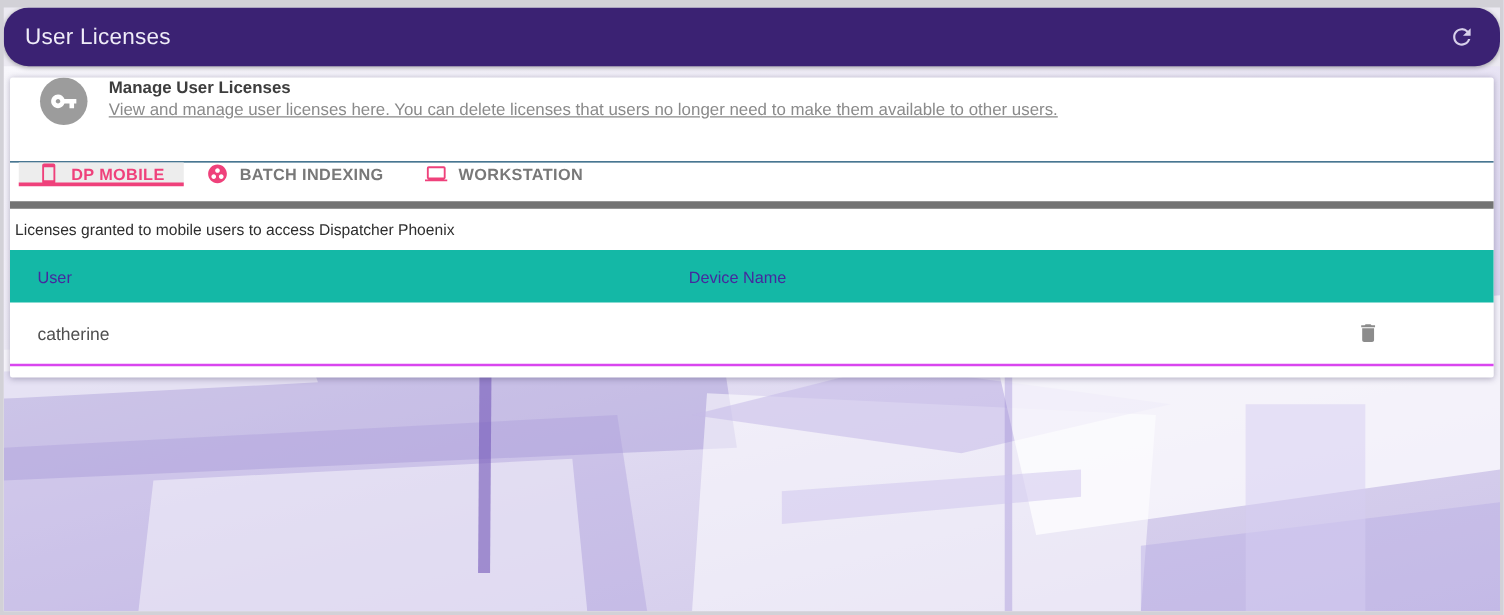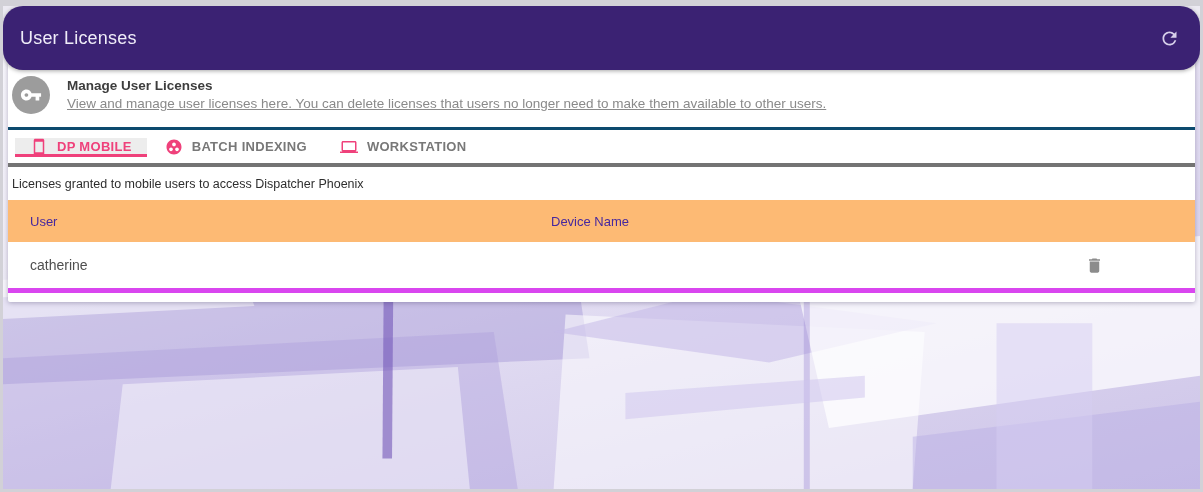--- a/index.html
+++ b/index.html
@@ -10,21 +10,21 @@
     position: relative;
     width: 1203px; height: 492px;
     border: 3px solid #d2d1d7;
     border-top-width: 6px;
     background: #eceaf2;
     overflow: hidden;
   }
 
   
   .appbar {
-    position: absolute; top: 0; left: 0; right: 0; height: 64px;
+    position: absolute; top: 0; left: 0; right: 0; height: 47px;
     background: #3b2273;
     display: flex; align-items: center;
     padding: 0 17px;
     box-shadow: 0 1px 4px rgba(0,0,0,.35);
     z-index: 4;
     border-radius: 20px;
   }
   .appbar-title {
     color: #efecf8; font-size: 18px; font-weight: 500; letter-spacing: .2px;
   }
@@ -59,39 +59,39 @@
   .card {
     position: absolute; left: 5px; top: 56px; width: 1187px; height: 240px;
     background: #ffffff; border-radius: 2px;
     box-shadow: 0 1px 5px rgba(55,45,90,.35);
     z-index: 3;
     overflow: hidden;
   }
 
   .intro {
     height: 68px;
-    display: flex; align-items: center; gap: 17px;
-    padding: 0 4px;
-    border-bottom: 3px solid #0c4a6e;
+    display: flex; gap: 17px;
+    padding: 0 24px;
+    border-bottom: 1px solid #0c4a6e;
   }
   .key-circle {
     width: 38px; height: 38px; border-radius: 50%;
     background: #9c9c9c; flex: 0 0 auto;
     display: flex; align-items: center; justify-content: center;
   }
   .key-circle svg { width: 22px; height: 22px; fill: #ffffff; }
   .intro-title { font-size: 13.5px; font-weight: 700; color: #3d3d3d; margin-bottom: 3px; }
   .intro-desc  { font-size: 13.5px; color: #8a8a8a; text-decoration: underline; }
 
   
   .tabbar {
     height: 37px;
-    display: flex; align-items: center;
+    display: flex; align-items: flex-start;
     padding-left: 7px;
-    border-bottom: 4px solid #737373;
+    border-bottom: 6px solid #737373;
   }
   .tab {
     position: relative;
     display: flex; align-items: center; gap: 9px;
     padding: 0 15px; margin-right: 3px;
     font-size: 13px; font-weight: 700; letter-spacing: .3px;
     color: #787878; cursor: pointer; background: transparent; border: none;
     font-family: inherit;
   }
   .tab svg { width: 18px; height: 18px; fill: #ef417b; }
@@ -105,28 +105,28 @@
     height: 33px; display: flex; align-items: center;
     padding: 0 4px; font-size: 12.5px; color: #2e2e2e;
   }
 
   
   .thead, .trow {
     display: grid; grid-template-columns: 521px 1fr;
     align-items: center; padding-left: 14px;
   }
   .thead {
-    height: 42px; background: #fdba74;
+    height: 42px; background: #14b8a6;
     color: #46289e; font-size: 13px; font-weight: 500;
   }
   .thead .cell { padding-left: 8px; }
   .trow {
     height: 51px; position: relative;
     font-size: 14px; color: #4f4f4f;
-    border-bottom: 5px solid #d946ef;
+    border-bottom: 2px solid #d946ef;
   }
   .trow .cell { padding-left: 8px; }
   .delete-btn {
     position: absolute; right: 88px; top: 50%; transform: translateY(-50%);
     width: 26px; height: 26px; border: none; background: transparent; cursor: pointer;
     display: flex; align-items: center; justify-content: center;
   }
   .delete-btn svg { width: 19px; height: 19px; fill: #8c8c8c; }
 </style>
 </head>

